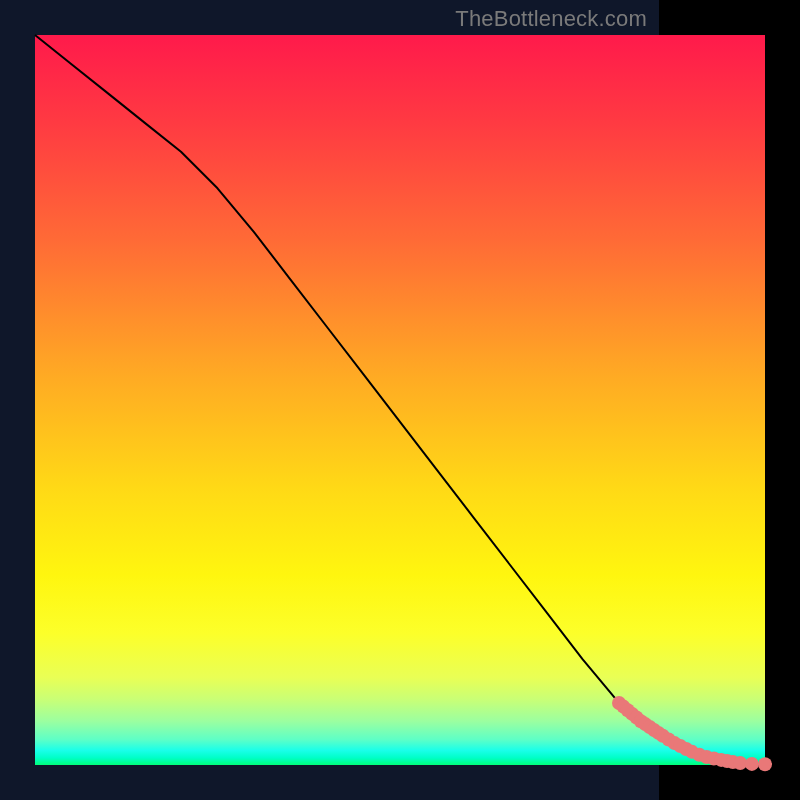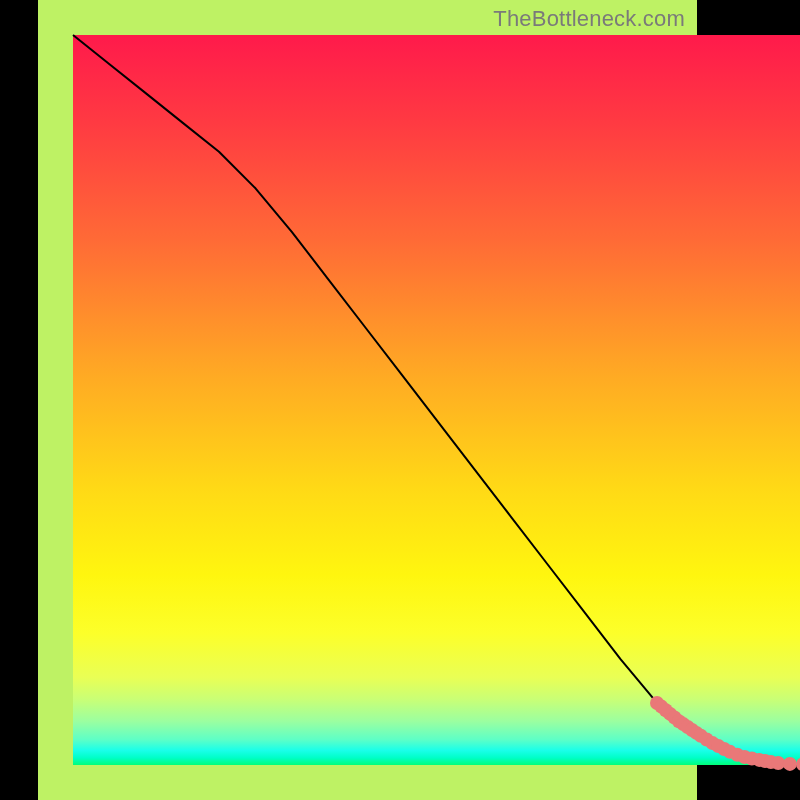--- a/index.html
+++ b/index.html
@@ -8,22 +8,21 @@
     width: 800px;
     height: 800px;
     background: #000;
     font-family: Arial, Helvetica, sans-serif;
     overflow: hidden;
   }
   .frame {
     position: relative;
     width: 659px;
     height: 800px;
-    background: #bef264;
-    margin-left: 38px;
+    background: #0f172a;
   }
   .plot {
     position: absolute;
     left: 35px;
     top: 35px;
     width: 730px;
     height: 730px;
     background: linear-gradient(to bottom,
       #ff1a4b 0%,
       #ff3a42 12%,

